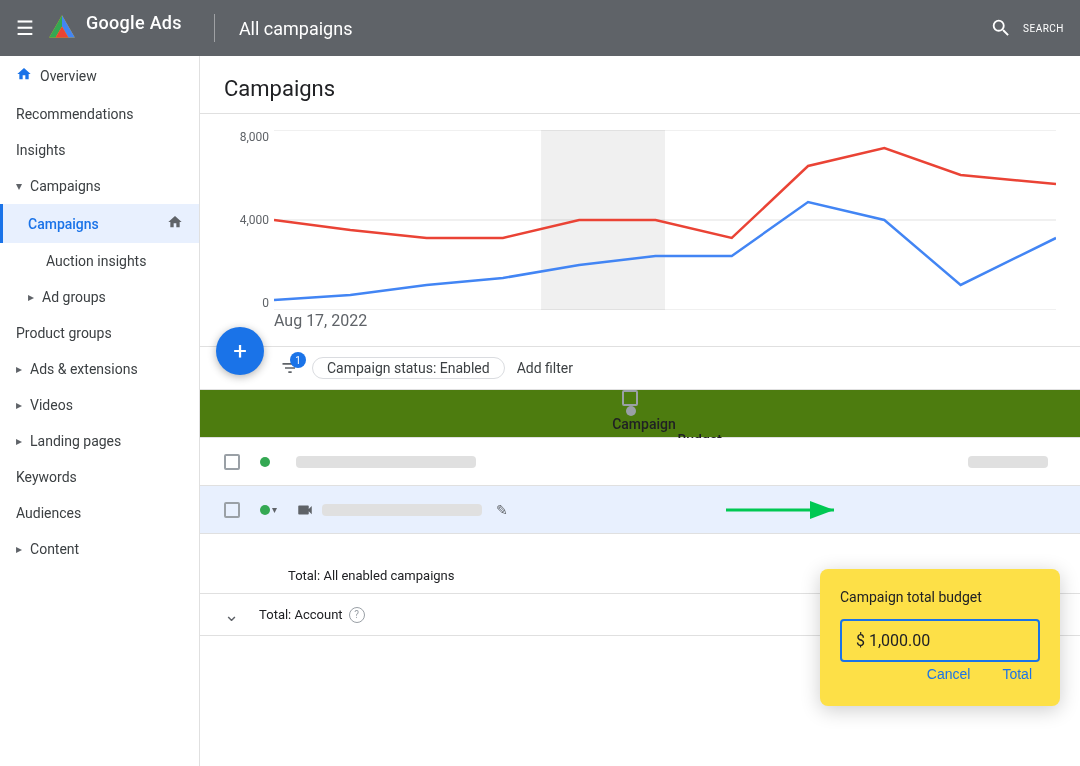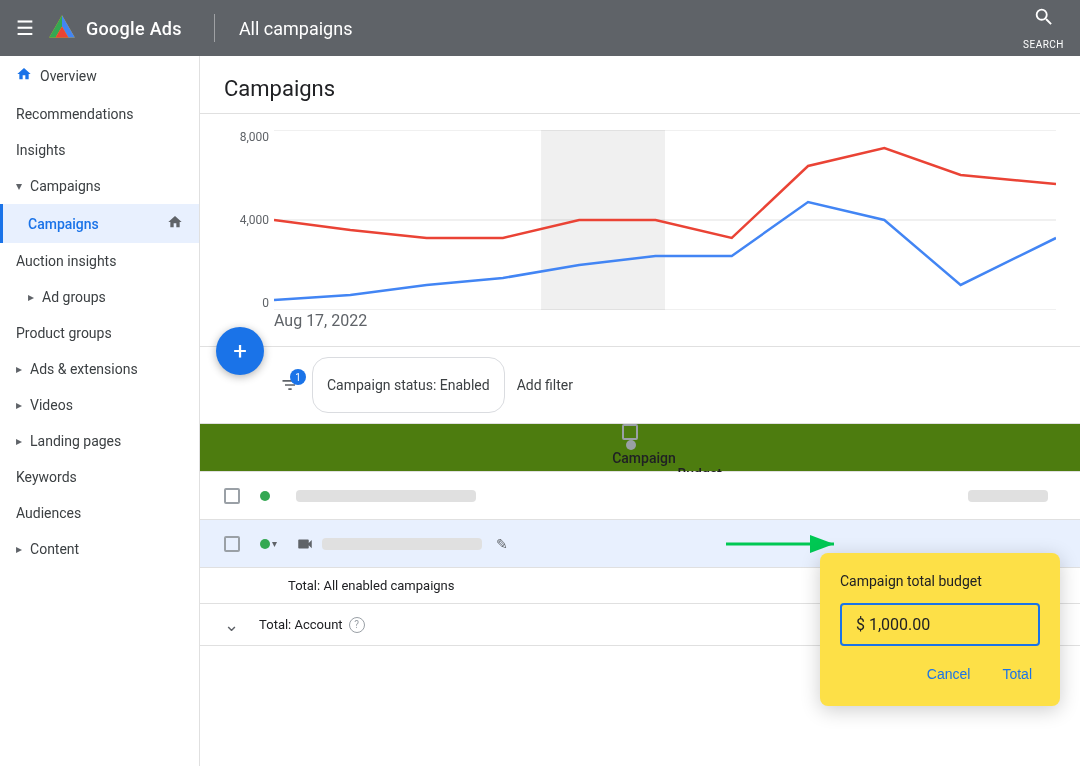--- a/index.html
+++ b/index.html
@@ -16,21 +16,20 @@
       position: relative;
     }
     .topbar-hamburger {
       color: white;
       font-size: 20px;
       margin-right: 12px;
       cursor: pointer;
     }
     .topbar-logo {
       display: flex;
-      align-items: center;
       gap: 8px;
       margin-right: 16px;
     }
     .logo-triangle {
       width: 32px;
       height: 32px;
     }
     .topbar-brand {
       color: white;
       font-size: 18px;
@@ -48,21 +47,21 @@
       font-size: 18px;
       font-weight: 400;
       margin-left: 8px;
     }
     .topbar-search {
       position: absolute;
       right: 16px;
       top: 50%;
       transform: translateY(-50%);
       display: flex;
-      flex-direction: column;
+      flex-direction: row;
       align-items: center;
       color: white;
       cursor: pointer;
       gap: 11px;
     }
     .topbar-search svg {
       width: 22px;
       height: 22px;
     }
     .topbar-search-label {
@@ -209,21 +208,21 @@
       width: 16px;
       height: 16px;
       font-size: 10px;
       display: flex;
       align-items: center;
       justify-content: center;
     }
     .filter-chip {
       border: 1px solid #dadce0;
       border-radius: 16px;
-      padding: 19px 14px;
+      padding: 2px 14px;
       font-size: 14px;
       color: #3c4043;
       cursor: pointer;
       background: white;
     }
     .add-filter {
       font-size: 14px;
       color: #3c4043;
       cursor: pointer;
     }
@@ -332,20 +331,21 @@
       border-bottom: 1px solid #e0e0e0;
       color: #202124;
       font-size: 13px;
       background: white;
     }
     .total-row-inner {
       margin-left: 64px;
       display: flex;
       align-items: center;
       gap: 6px;
+      margin-top: 24px;
     }
     .account-row {
       display: flex;
       align-items: center;
       padding: 10px 24px;
       border-bottom: 1px solid #e0e0e0;
       color: #202124;
       font-size: 13px;
       background: white;
     }
@@ -374,21 +374,20 @@
     }
     .budget-popup-title {
       font-size: 14px;
       color: #202124;
       margin-bottom: 14px;
     }
     .budget-input-wrap {
       border: 2px solid #1a73e8;
       border-radius: 4px;
       padding: 10px 14px;
-      margin-bottom: 16px;
       font-size: 16px;
       color: #202124;
     }
     .budget-popup-actions {
       display: flex;
       justify-content: flex-end;
       gap: 16px;
     }
     .btn-cancel, .btn-save {
       font-size: 14px;
@@ -460,21 +459,21 @@
 
     <div class="sidebar-item active" style="padding-left:28px;">
       <span class="sidebar-item-label">Campaigns</span>
       <span class="sidebar-home-icon">
         <svg width="16" height="16" viewBox="0 0 24 24" fill="#5f6368">
             <path d="M10 20v-6h4v6h5v-8h3L12 3 2 12h3v8z"></path>
           </svg>
       </span>
     </div>
 
-    <div class="sidebar-item" style="padding-left:16px;">
+    <div class="sidebar-item" style="padding-left:37px;margin-left:9px;">
       <span class="sidebar-item-label">Auction insights</span>
     </div>
 
     <div class="sidebar-item" style="padding-left:28px;">
       <span class="chevron" style="font-size:12px;">▸</span>
       <span class="sidebar-item-label">Ad groups</span>
     </div>
 
     <div class="sidebar-item">
       <span class="sidebar-item-label">Product groups</span>

